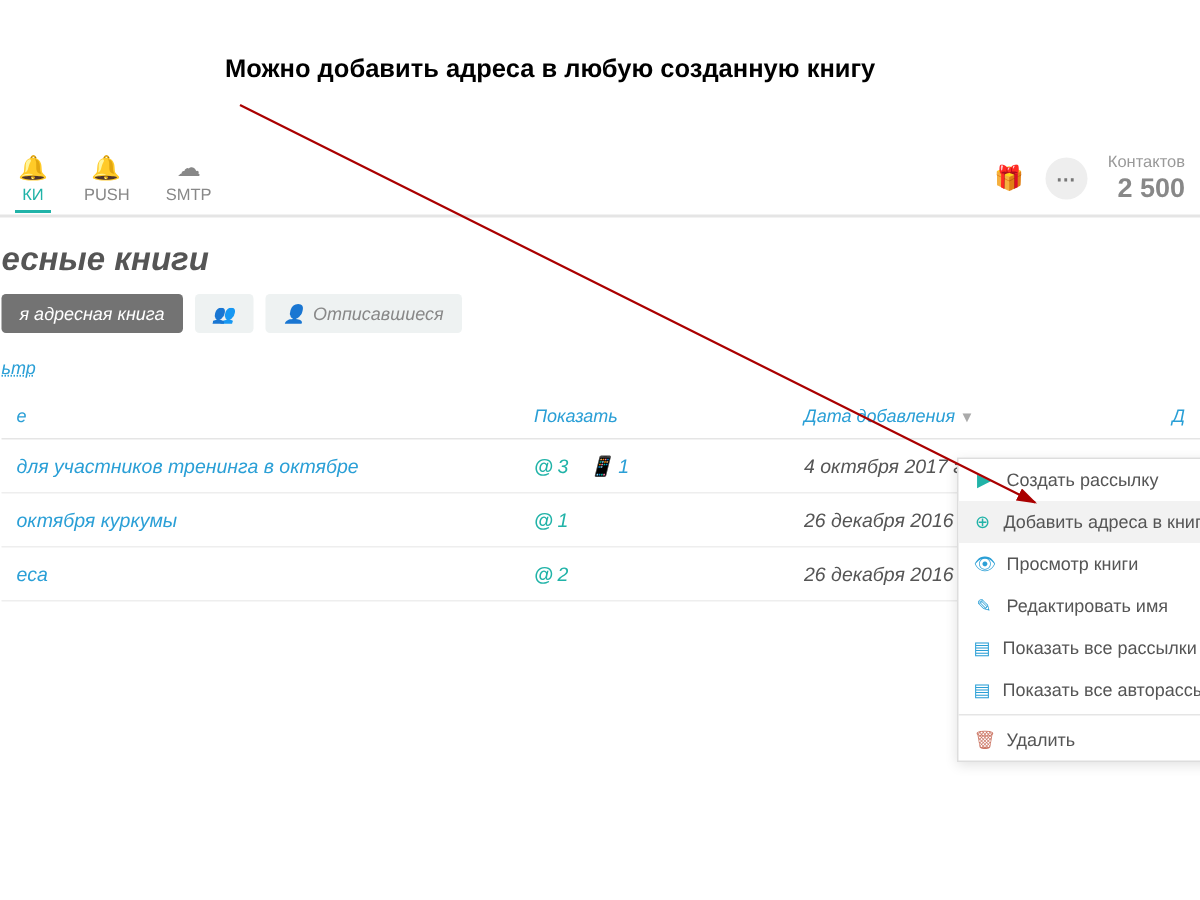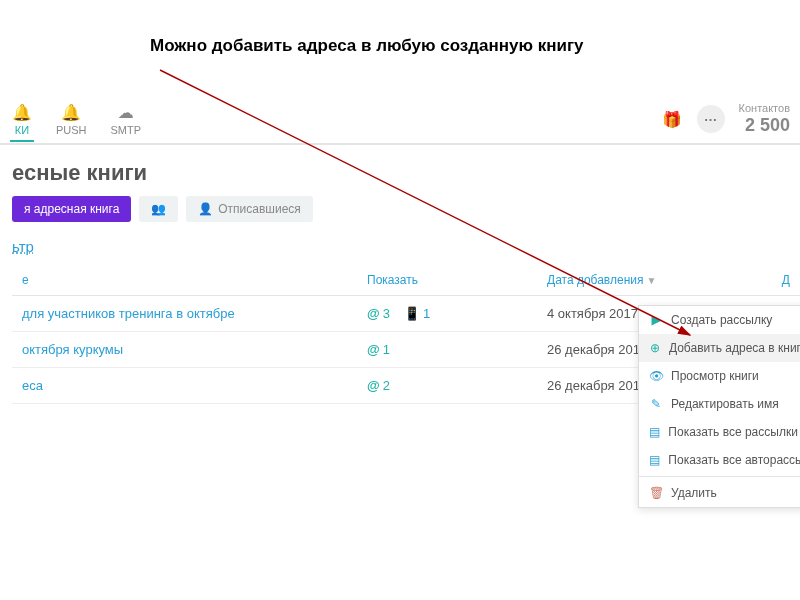--- a/index.html
+++ b/index.html
@@ -12,30 +12,30 @@
 .topbar-tabs { display: flex; gap: 20px; }
 .tab { display: flex; flex-direction: column; align-items: center; gap: 2px; color: #888; font-size: 11px; cursor: pointer; padding: 4px 2px; }
 .tab.active { color: #21b3a8; border-bottom: 2px solid #21b3a8; margin-bottom: -2px; }
 .tab .ticon { font-size: 16px; }
 .topbar-right { margin-left: auto; display: flex; align-items: center; gap: 14px; }
 .gift { color: #21b3a8; font-size: 16px; }
 .dots-btn { width: 28px; height: 28px; border-radius: 50%; background: #eee; display: flex; align-items: center; justify-content: center; color: #777; font-weight: bold; }
 .plan { text-align: right; color: #999; font-size: 11px; line-height: 1.2; }
 .plan .num { font-weight: bold; font-size: 18px; color: #888; }
 
-.page { position: absolute; top: 150px; left: 12px; right: 0; padding: 10px 0 0 0; }
+.page { position: absolute; top: 150px; left: 1px; right: 0; padding: 10px 0 0 0; font-style: italic; }
 .page-title { font-size: 22px; font-weight: bold; color: #555; padding: 0 0 10px 0; }
 .btn-row { display: flex; gap: 8px; margin-bottom: 12px; }
 .btn { padding: 6px 12px; border-radius: 3px; font-size: 12px; cursor: pointer; display: inline-flex; align-items: center; gap: 5px; }
-.btn-primary { background: #6d28d9; color: #fff; }
+.btn-primary { background: #737373; color: #fff; }
 .btn-secondary { background: #eef2f2; color: #5a8; }
 .btn-secondary2 { background: #eef2f2; color: #888; }
 .btn .bicon { font-size: 12px; }
 
-.filter-link { color: #2a9fd6; font-size: 15px; text-decoration: underline dotted; padding: 4px 0 10px 0; display: inline-block; }
+.filter-link { color: #2a9fd6; font-size: 12px; text-decoration: underline dotted; padding: 4px 0 10px 0; display: inline-block; }
 
 table.grid { width: 100%; border-collapse: collapse; }
 table.grid th { text-align: left; font-size: 12px; color: #2a9fd6; font-weight: normal; padding: 8px 10px; border-bottom: 1px solid #e5e5e5; }
 table.grid th .sort { color: #aaa; font-size: 10px; margin-left: 3px; }
 table.grid td { padding: 10px 10px; border-bottom: 1px solid #eee; font-size: 13px; }
 table.grid td.name a { color: #2a9fd6; text-decoration: none; margin-top: 16px; }
 .badge { display: inline-flex; align-items: center; gap: 3px; color: #21b3a8; margin-right: 14px; font-size: 13px; }
 .badge .at { font-weight: bold; }
 .badge-mobile { color: #2a9fd6; }
 .date-cell { color: #555; }

